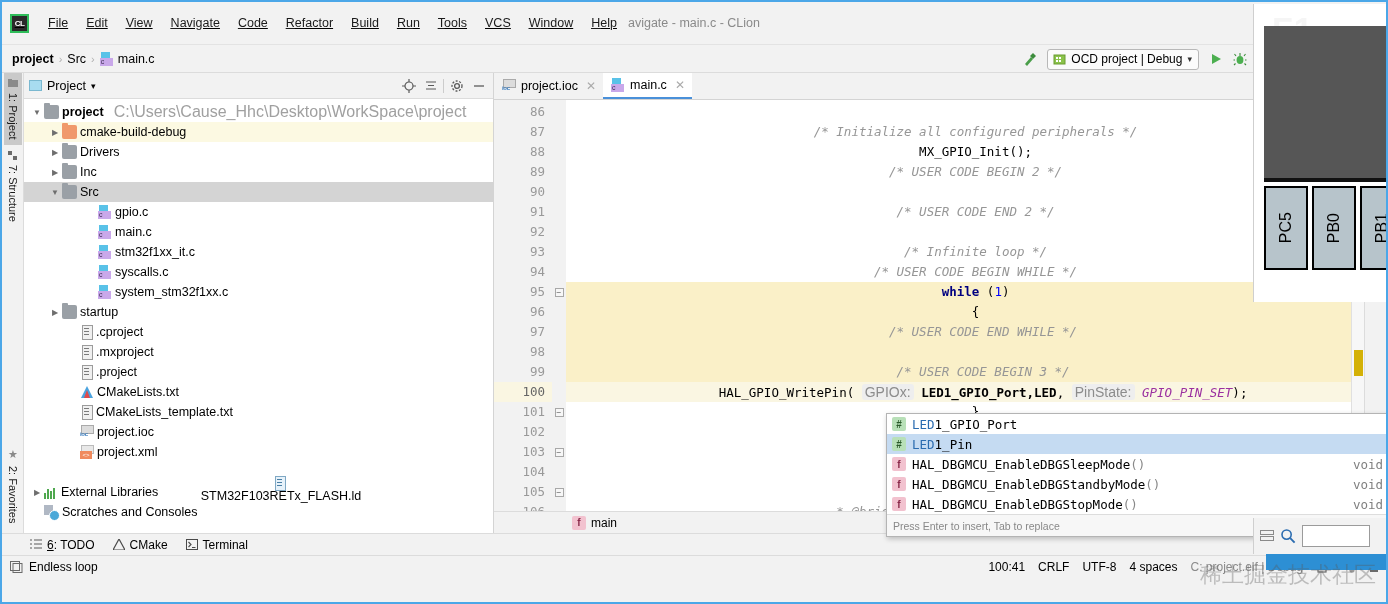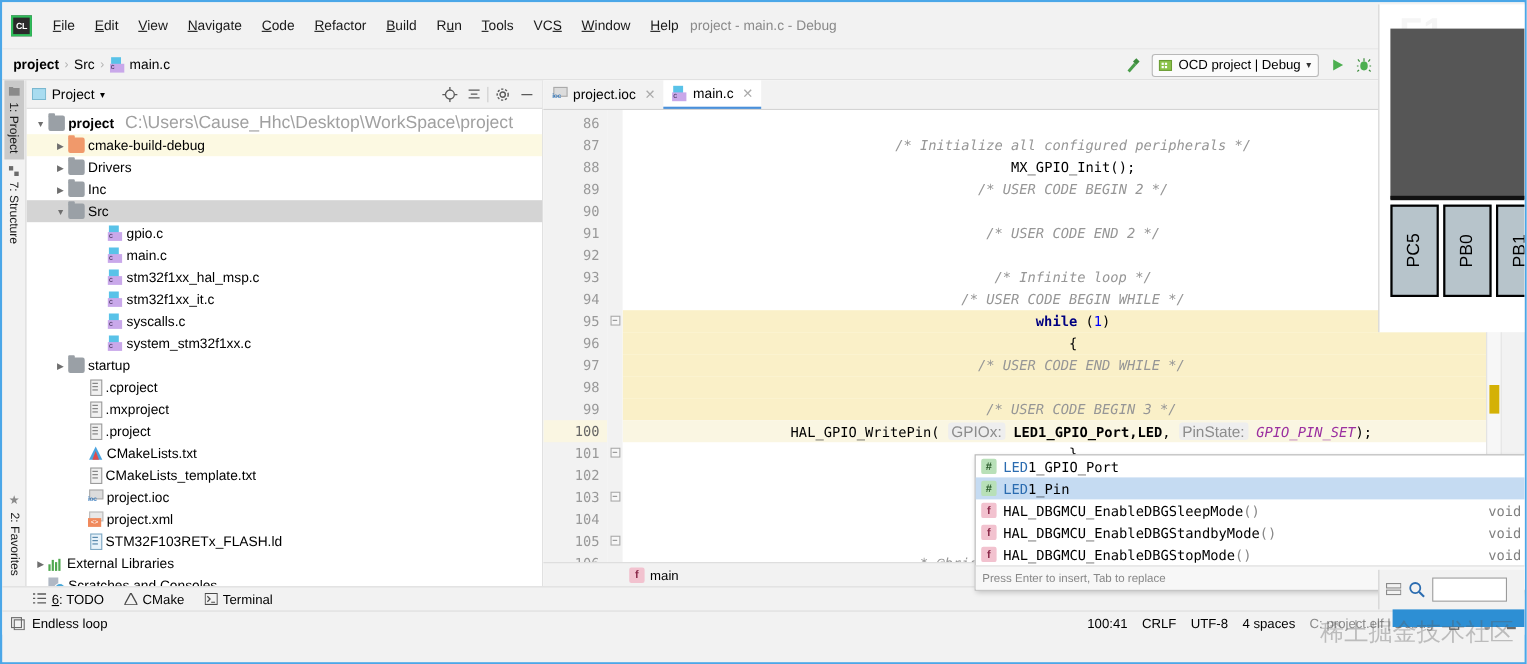--- a/index.html
+++ b/index.html
@@ -17,20 +17,21 @@
     border: 2px solid #4ba7e8;
     background: #f2f2f2;
     overflow: hidden;
   }
 
   
   .titlebar {
     height: 43px; display: flex; align-items: center;
     background: #f2f2f2; border-bottom: 1px solid #e3e3e3;
     position: relative;
+    text-decoration: underline;
   }
   .clion-logo {
     width: 19px; height: 19px; margin-left: 8px; margin-right: 10px;
     background: #2a2a2a; border: 2px solid #2fbd5a;
     color: #fff; font-size: 8px; font-weight: bold;
     display: flex; align-items: center; justify-content: center;
     letter-spacing: -0.5px;
   }
   .menu { display: flex; align-items: center; gap: 0px; text-align: center; }
   .menu-item {
@@ -379,21 +380,21 @@
       <div class="menu-item"><u>N</u>avigate</div>
       <div class="menu-item"><u>C</u>ode</div>
       <div class="menu-item"><u>R</u>efactor</div>
       <div class="menu-item"><u>B</u>uild</div>
       <div class="menu-item">R<u>u</u>n</div>
       <div class="menu-item"><u>T</u>ools</div>
       <div class="menu-item">VC<u>S</u></div>
       <div class="menu-item"><u>W</u>indow</div>
       <div class="menu-item"><u>H</u>elp</div>
     </div>
-    <div class="win-title">project - main.c - Debug</div>
+    <div class="win-title">avigate - main.c - CLion</div>
     <div class="win-ctrls">
       <div class="win-btn">—</div>
       <div class="win-btn">□</div>
       <div class="win-btn close">✕</div>
     </div>
   </div>
 
   <div class="navbar">
     <div class="crumb">
       <span class="b">project</span>
@@ -565,25 +566,20 @@
             <span class="tlabel">gpio.c</span>
           </div>
           <div class="tnode" style="padding-left: 60px;">
             <span class="arrow"></span>
             <span class="ic-cfile"></span>
             <span class="tlabel">main.c</span>
           </div>
           <div class="tnode" style="padding-left: 60px;">
             <span class="arrow"></span>
             <span class="ic-cfile"></span>
-            <span class="tlabel">stm32f1xx_hal_msp.c</span>
-          </div>
-          <div class="tnode" style="padding-left: 60px;">
-            <span class="arrow"></span>
-            <span class="ic-cfile"></span>
             <span class="tlabel">stm32f1xx_it.c</span>
           </div>
           <div class="tnode" style="padding-left: 60px;">
             <span class="arrow"></span>
             <span class="ic-cfile"></span>
             <span class="tlabel">syscalls.c</span>
           </div>
           <div class="tnode" style="padding-left: 60px;">
             <span class="arrow"></span>
             <span class="ic-cfile"></span>
@@ -622,21 +618,21 @@
           <div class="tnode" style="padding-left: 42px;">
             <span class="arrow"></span>
             <span class="ic-ioc"></span>
             <span class="tlabel">project.ioc</span>
           </div>
           <div class="tnode" style="padding-left: 42px;">
             <span class="arrow"></span>
             <span class="ic-xml"></span>
             <span class="tlabel">project.xml</span>
           </div>
-          <div class="tnode" style="padding-left: 42px;">
+          <div class="tnode" style="padding-left: 42px; flex-direction: column;">
             <span class="arrow"></span>
             <span class="ic-ld"></span>
             <span class="tlabel">STM32F103RETx_FLASH.ld</span>
           </div>
           <div class="tnode" style="padding-left: 6px;">
             <span class="arrow">▶</span>
             <span class="ic-lib">
               <span style="height:6px"></span>
               <span style="height:10px"></span>
               <span style="height:8px"></span>

